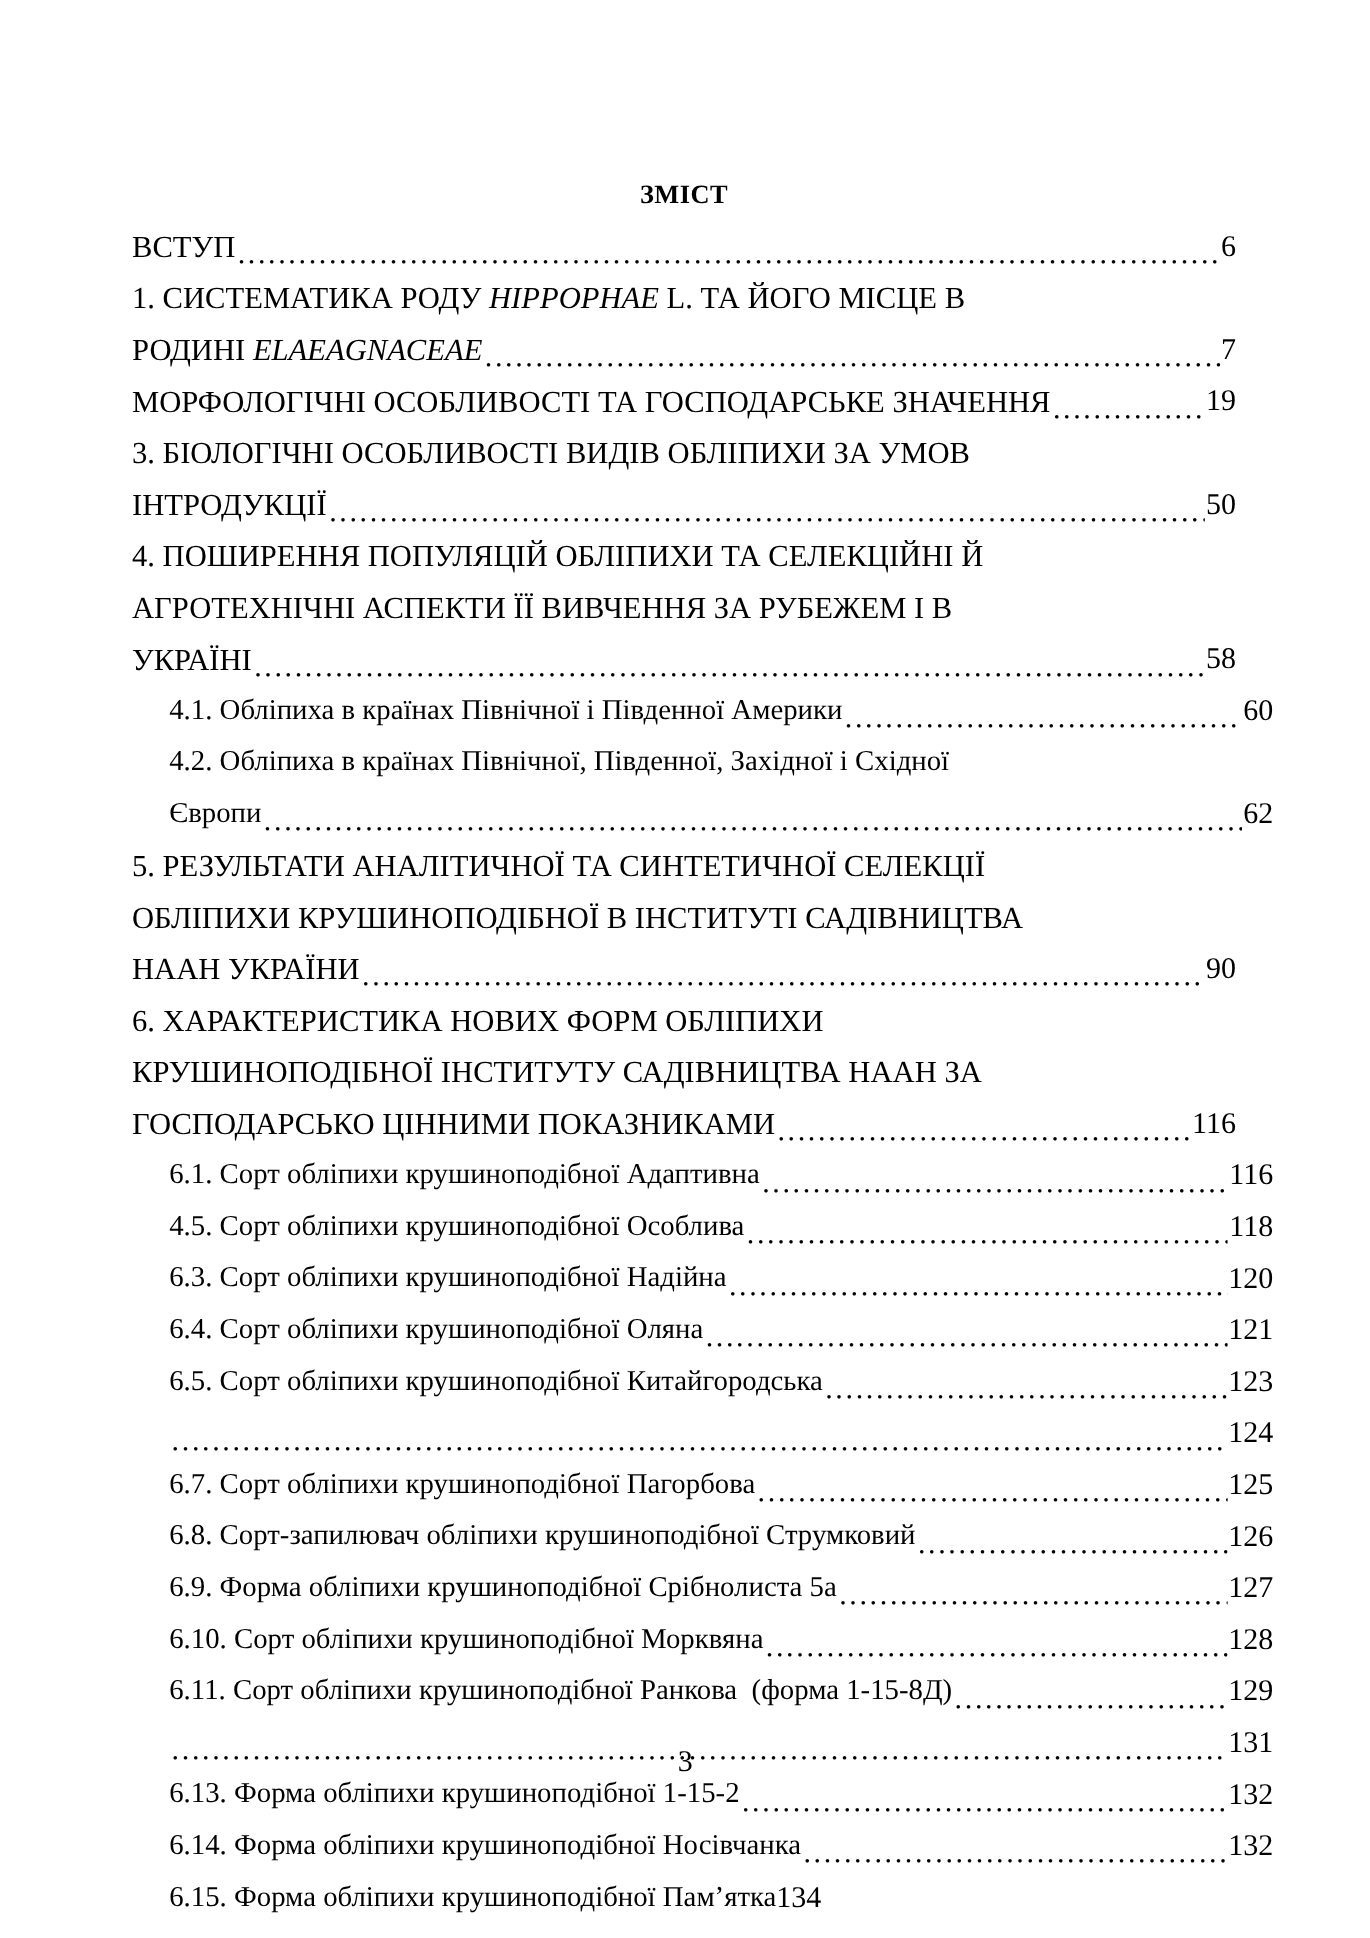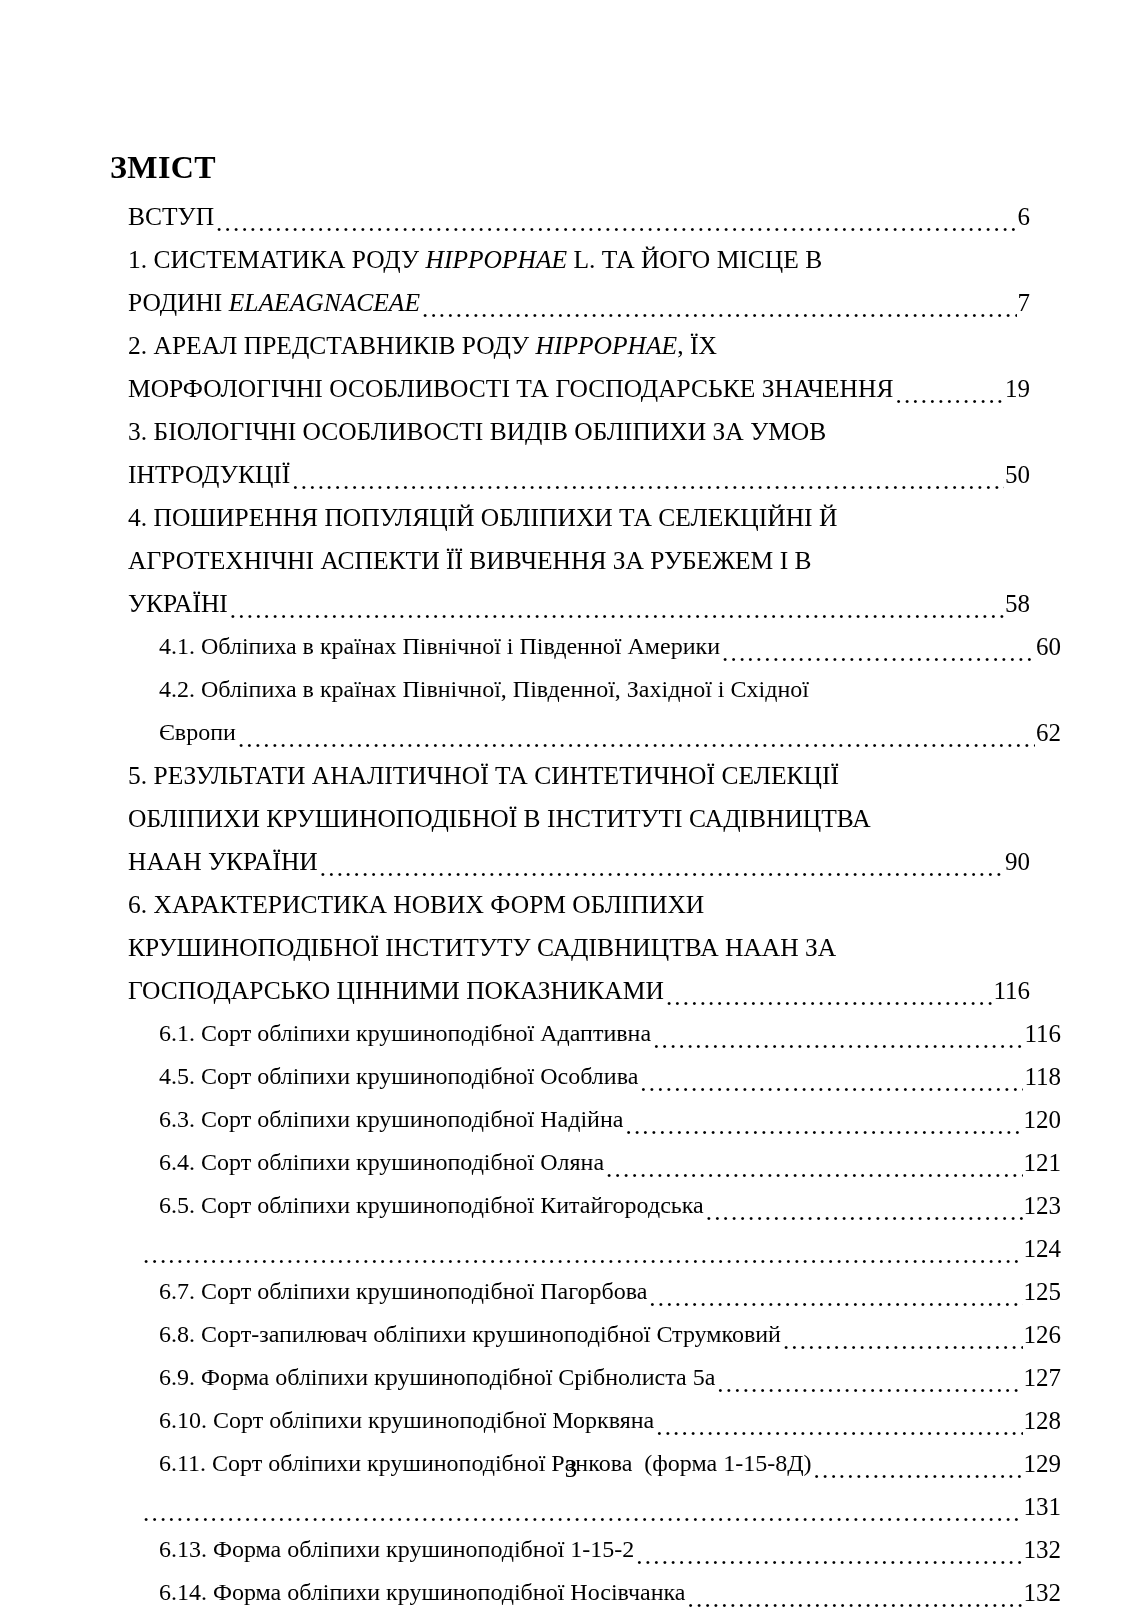--- a/index.html
+++ b/index.html
@@ -17,22 +17,23 @@
   }
   .page {
     position: absolute;
     left: 0; top: 0;
     width: 1142px;
     height: 1615px;
     box-sizing: border-box;
     padding: 150px 112px 0 110px;
   }
   .toc-title {
+    text-align: center;
     font-weight: bold;
-    font-size: 32px;
+    font-size: 22px;
     letter-spacing: 0.4px;
     margin: 0 0 10px 0;
     line-height: 1.1;
   }
   .toc-list {
     margin: 0;
     padding: 0;
     list-style: none;
   }
   .entry {
@@ -55,21 +56,20 @@
     padding-left: 0;
   }
   .entry.cont.level2 {
     padding-left: 31px;
     justify-content: flex-end;
   }
   .entry-text {
     white-space: pre;
     flex: 0 0 auto;
     max-width: 100%;
-    margin-left: 18px;
   }
   .entry-text .it {
     font-style: italic;
     text-align: right;
   }
   .leader {
     flex: 1 1 auto;
     overflow: hidden;
     white-space: nowrap;
     font-size: 25px;
@@ -112,25 +112,20 @@
       <div class="entry level1">
         <span class="entry-text">1. СИСТЕМАТИКА РОДУ <span class="it">HIPPOPHAE</span> L. ТА ЙОГО МІСЦЕ В</span>
         <span class="leader" style="visibility: hidden;">...........................................................................................................................................</span>
         <span class="page-num"></span>
       </div>
       <div class="entry level1 cont">
         <span class="entry-text">РОДИНІ <span class="it">ELAEAGNACEAE</span></span>
         <span class="leader">...........................................................................................................................................</span>
         <span class="page-num">7</span>
       </div>
-      <div class="entry level1">
-        <span class="entry-text">2. АРЕАЛ ПРЕДСТАВНИКІВ РОДУ <span class="it">HIPPOPHAE</span>, ЇХ</span>
-        <span class="leader" style="visibility: hidden;">...........................................................................................................................................</span>
-        <span class="page-num"></span>
-      </div>
       <div class="entry level1 cont">
         <span class="entry-text">МОРФОЛОГІЧНІ ОСОБЛИВОСТІ ТА ГОСПОДАРСЬКЕ ЗНАЧЕННЯ</span>
         <span class="leader">...........................................................................................................................................</span>
         <span class="page-num">19</span>
       </div>
       <div class="entry level1">
         <span class="entry-text">3. БІОЛОГІЧНІ ОСОБЛИВОСТІ ВИДІВ ОБЛІПИХИ ЗА УМОВ</span>
         <span class="leader" style="visibility: hidden;">...........................................................................................................................................</span>
         <span class="page-num"></span>
       </div>

